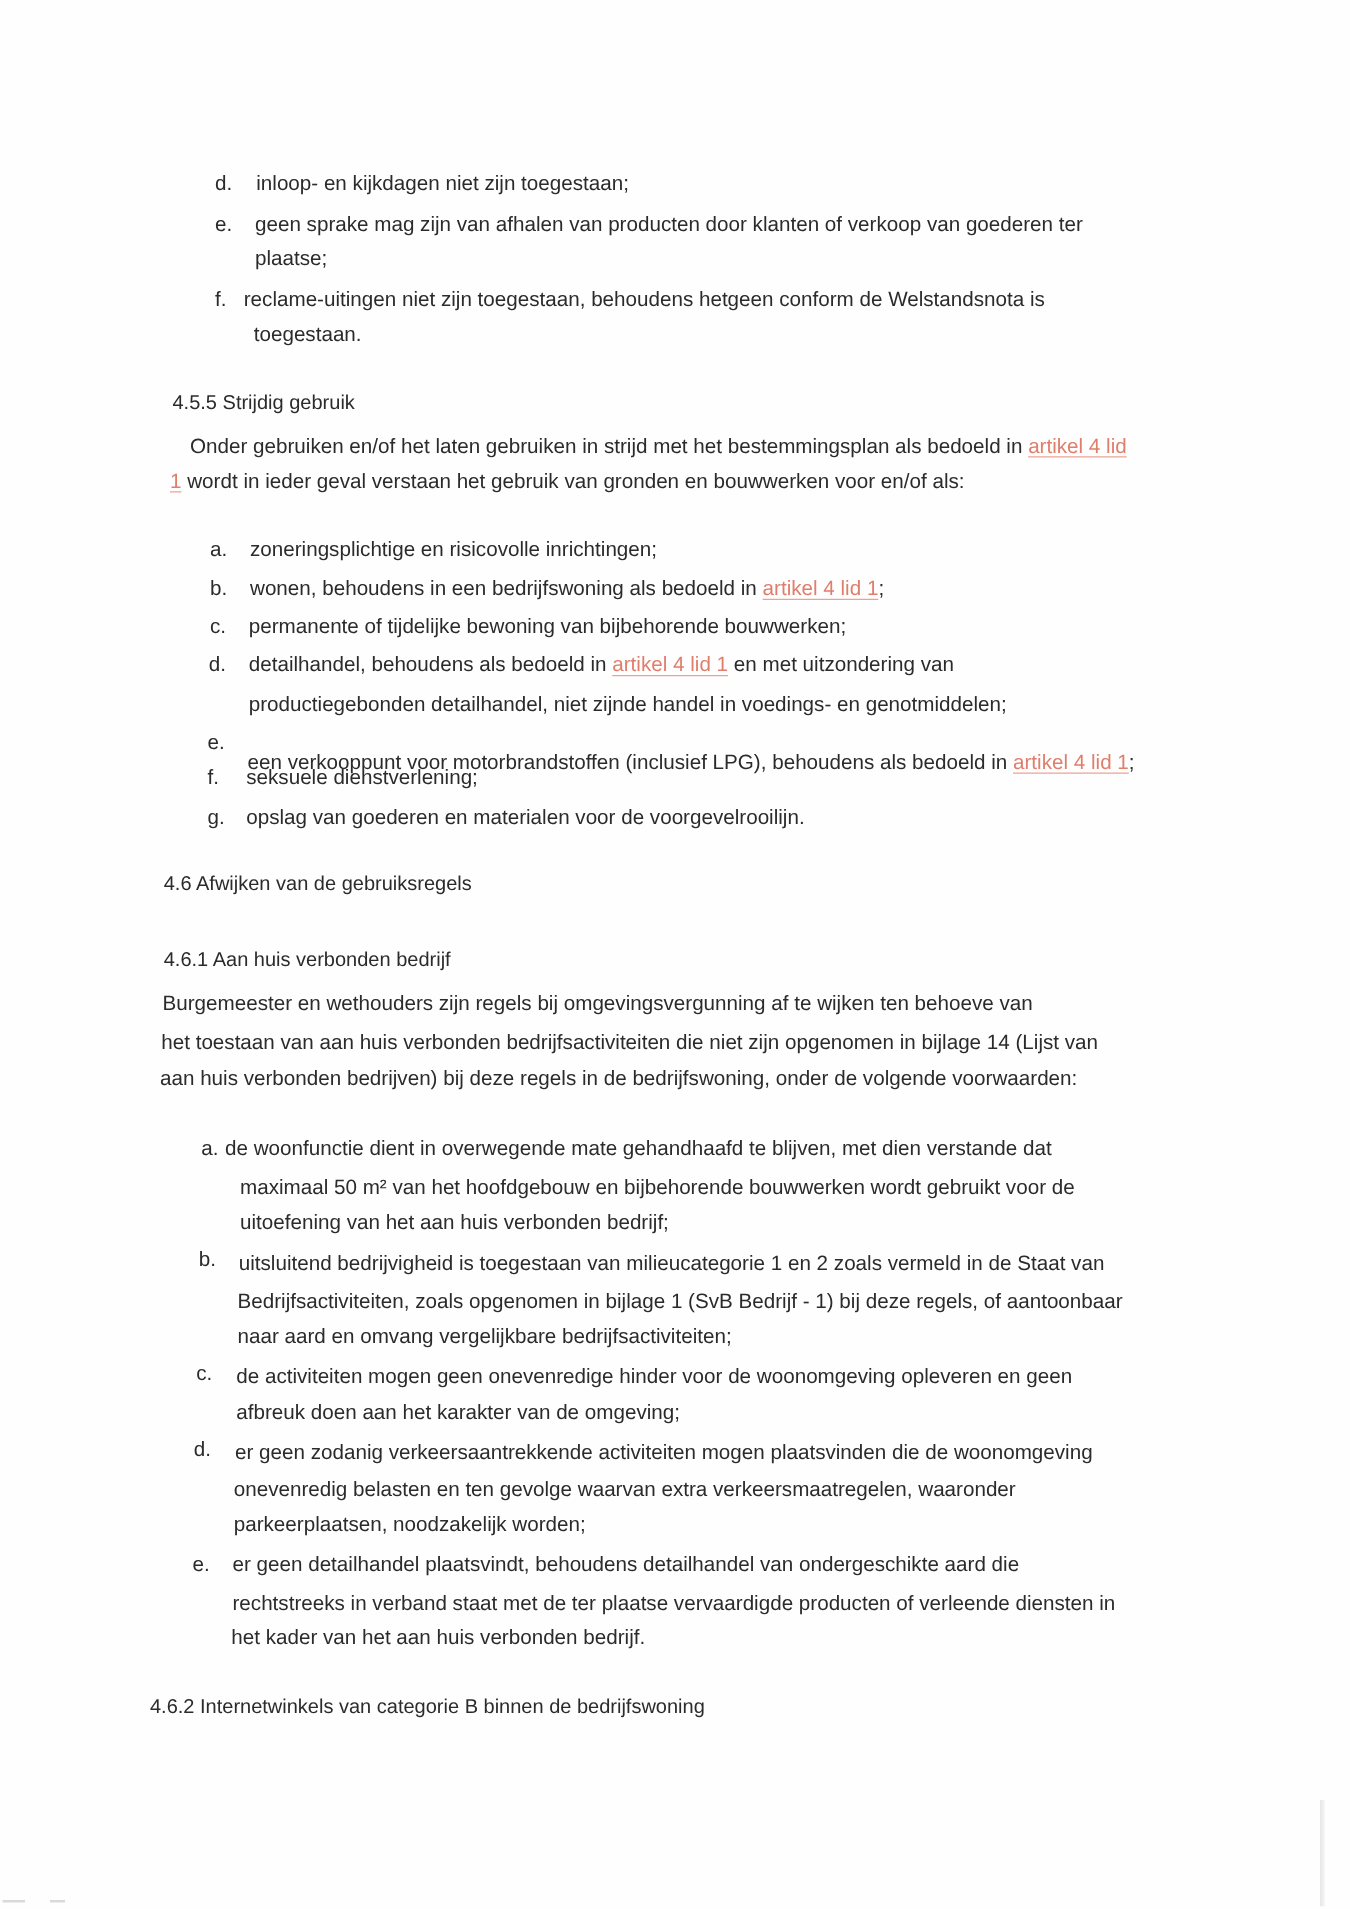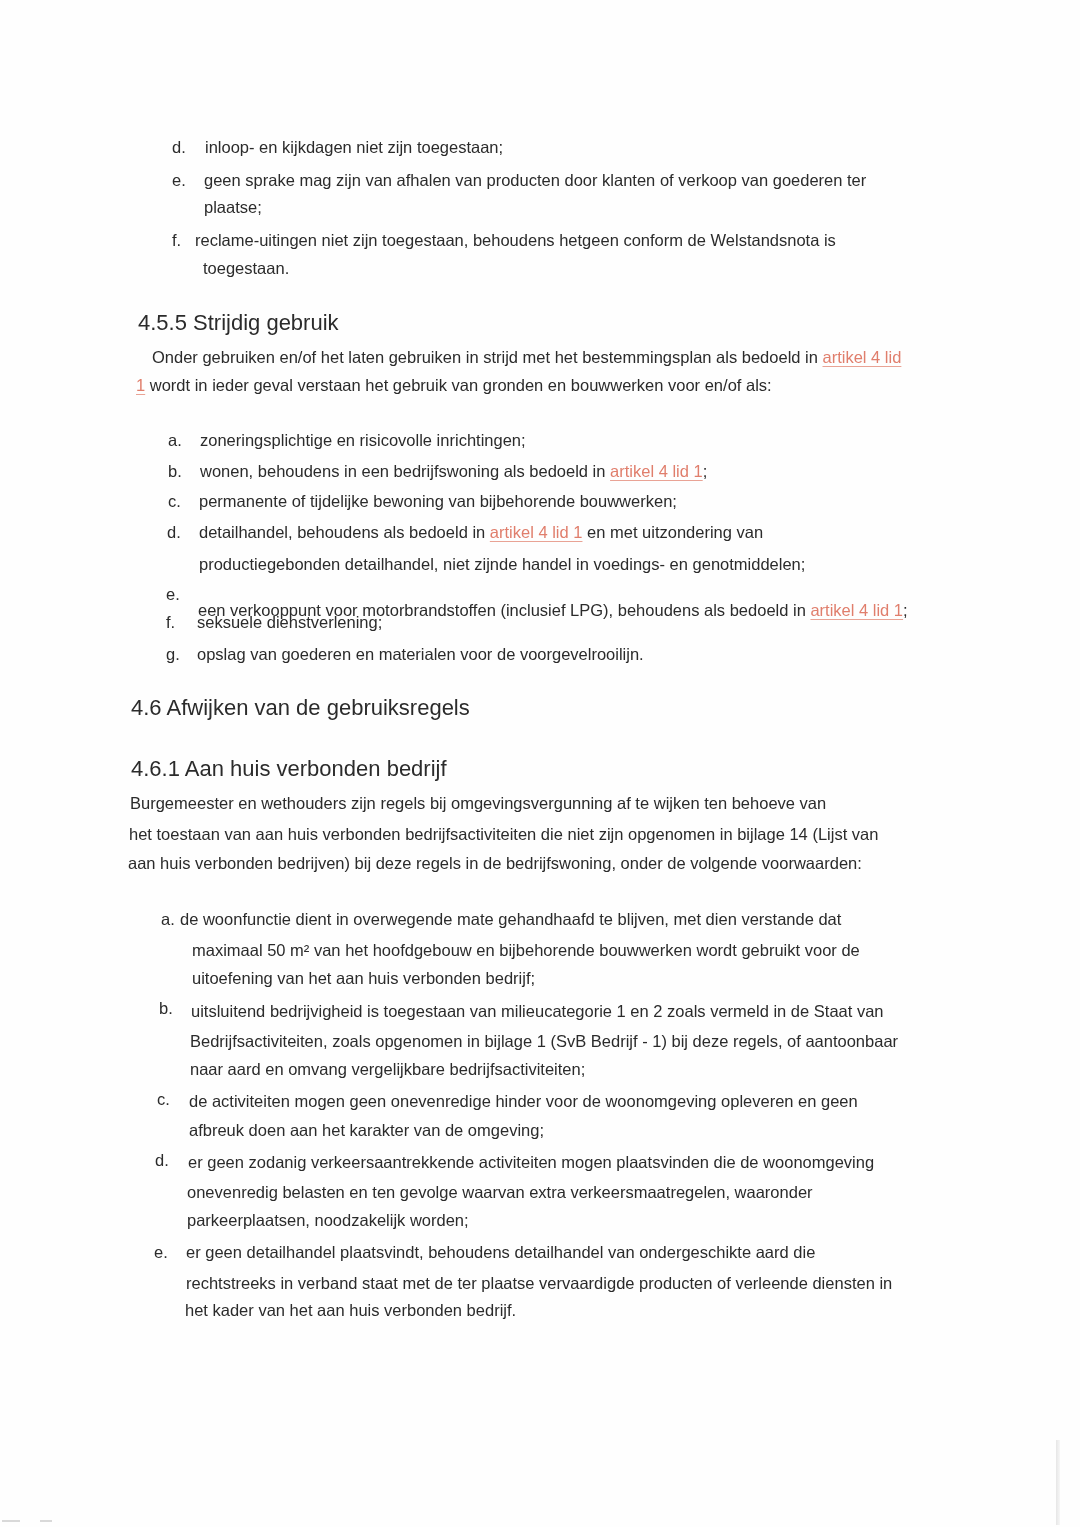--- a/index.html
+++ b/index.html
@@ -45,21 +45,21 @@
       white-space: nowrap;
       line-height: 20px;
     }
     .link {
       color: #e07e6c;
       text-decoration: underline;
       text-decoration-color: #e9a395;
       text-underline-offset: 3px;
     }
     .heading {
-      font-size: 22px;
+      font-size: 16px;
     }
   </style>
 </head>
 <body>
 
 <div class="page">
 
   <div>
     <span class="lbl" style="left:172px;top:137px">d.</span>
     <span class="line" style="left:205px;top:137px">inloop- en kijkdagen niet zijn toegestaan;</span>
@@ -137,17 +137,18 @@
     <span class="line" style="left:188px;top:1152px">er geen zodanig verkeersaantrekkende activiteiten mogen plaatsvinden die de woonomgeving</span>
     <span class="line" style="left:187px;top:1182px">onevenredig belasten en ten gevolge waarvan extra verkeersmaatregelen, waaronder</span>
     <span class="line" style="left:187px;top:1210px">parkeerplaatsen, noodzakelijk worden;</span>
 
     <span class="lbl" style="left:154px;top:1242px">e.</span>
     <span class="line" style="left:186px;top:1242px">er geen detailhandel plaatsvindt, behoudens detailhandel van ondergeschikte aard die</span>
     <span class="line" style="left:186px;top:1273px">rechtstreeks in verband staat met de ter plaatse vervaardigde producten of verleende diensten in</span>
     <span class="line" style="left:185px;top:1300px">het kader van het aan huis verbonden bedrijf.</span>
   </div>
 
+  <span class="line heading" style="left:120px;top:1356px">4.6.2 Internetwinkels van categorie B binnen de bedrijfswoning</span>
 
   <div class="edge-shadow"></div>
   <div class="bottom-mark" style="left:2px;top:1520px;width:18px"></div>
   <div class="bottom-mark" style="left:40px;top:1520px;width:12px"></div>
 </div>
 
 </body></html>

